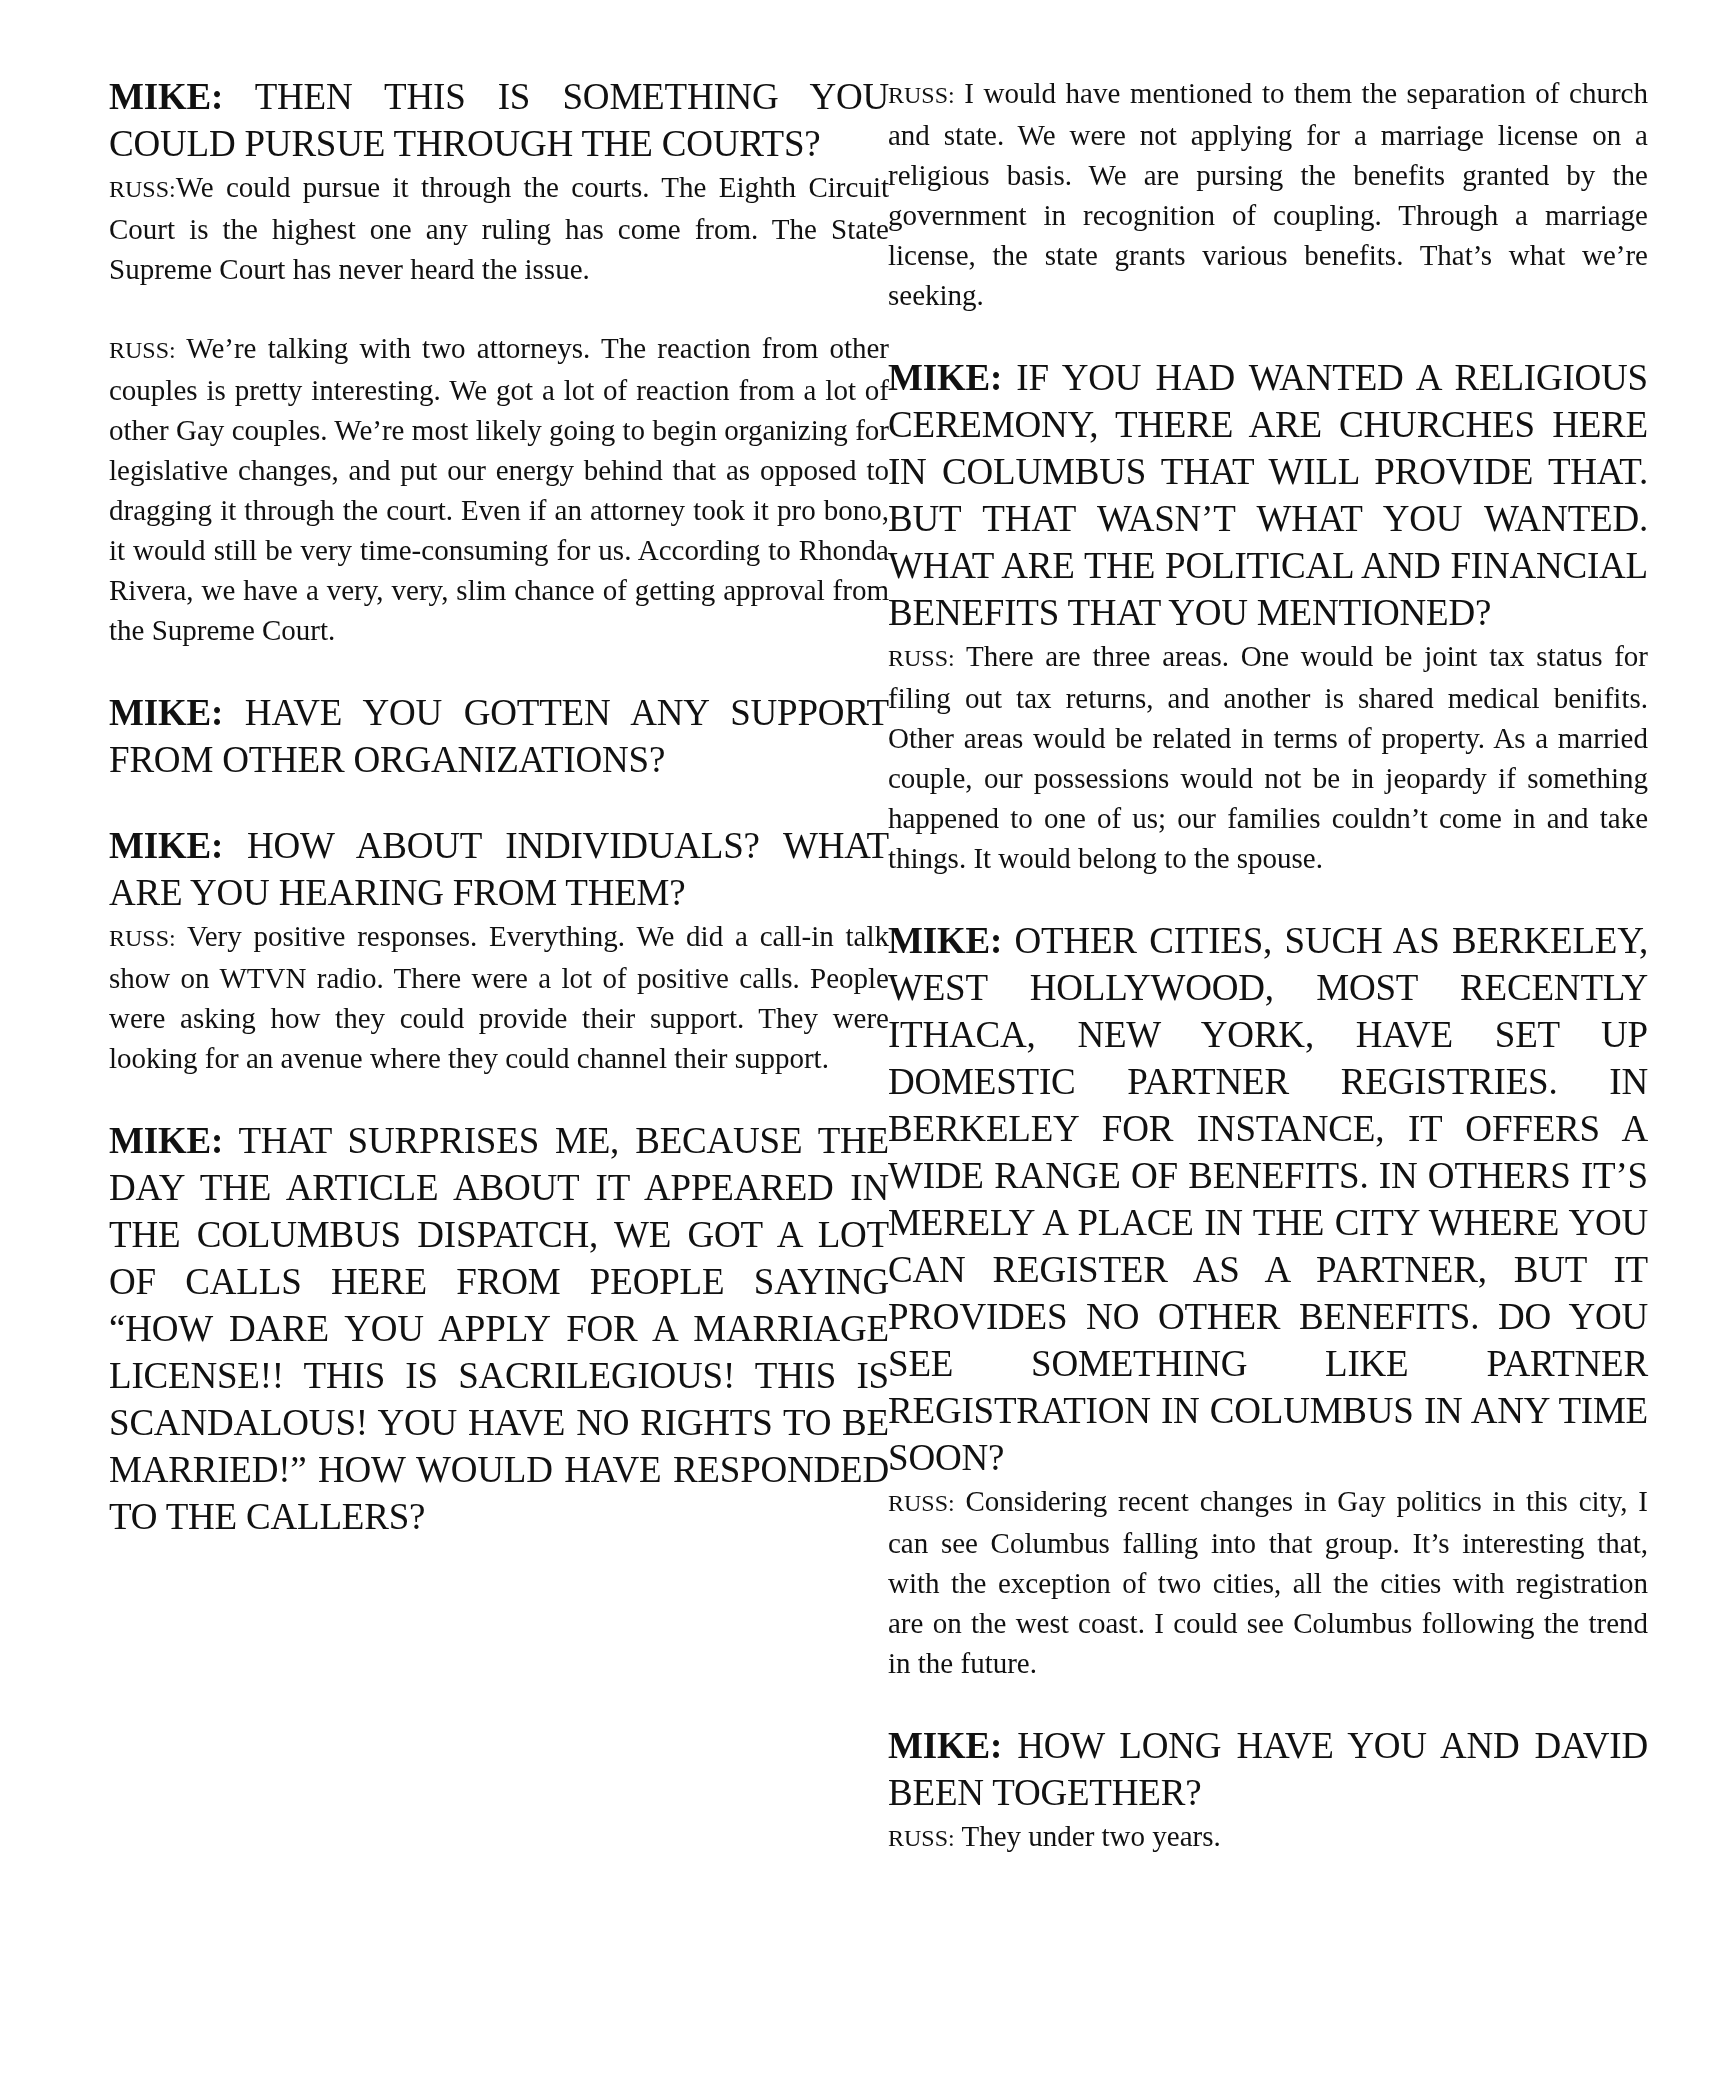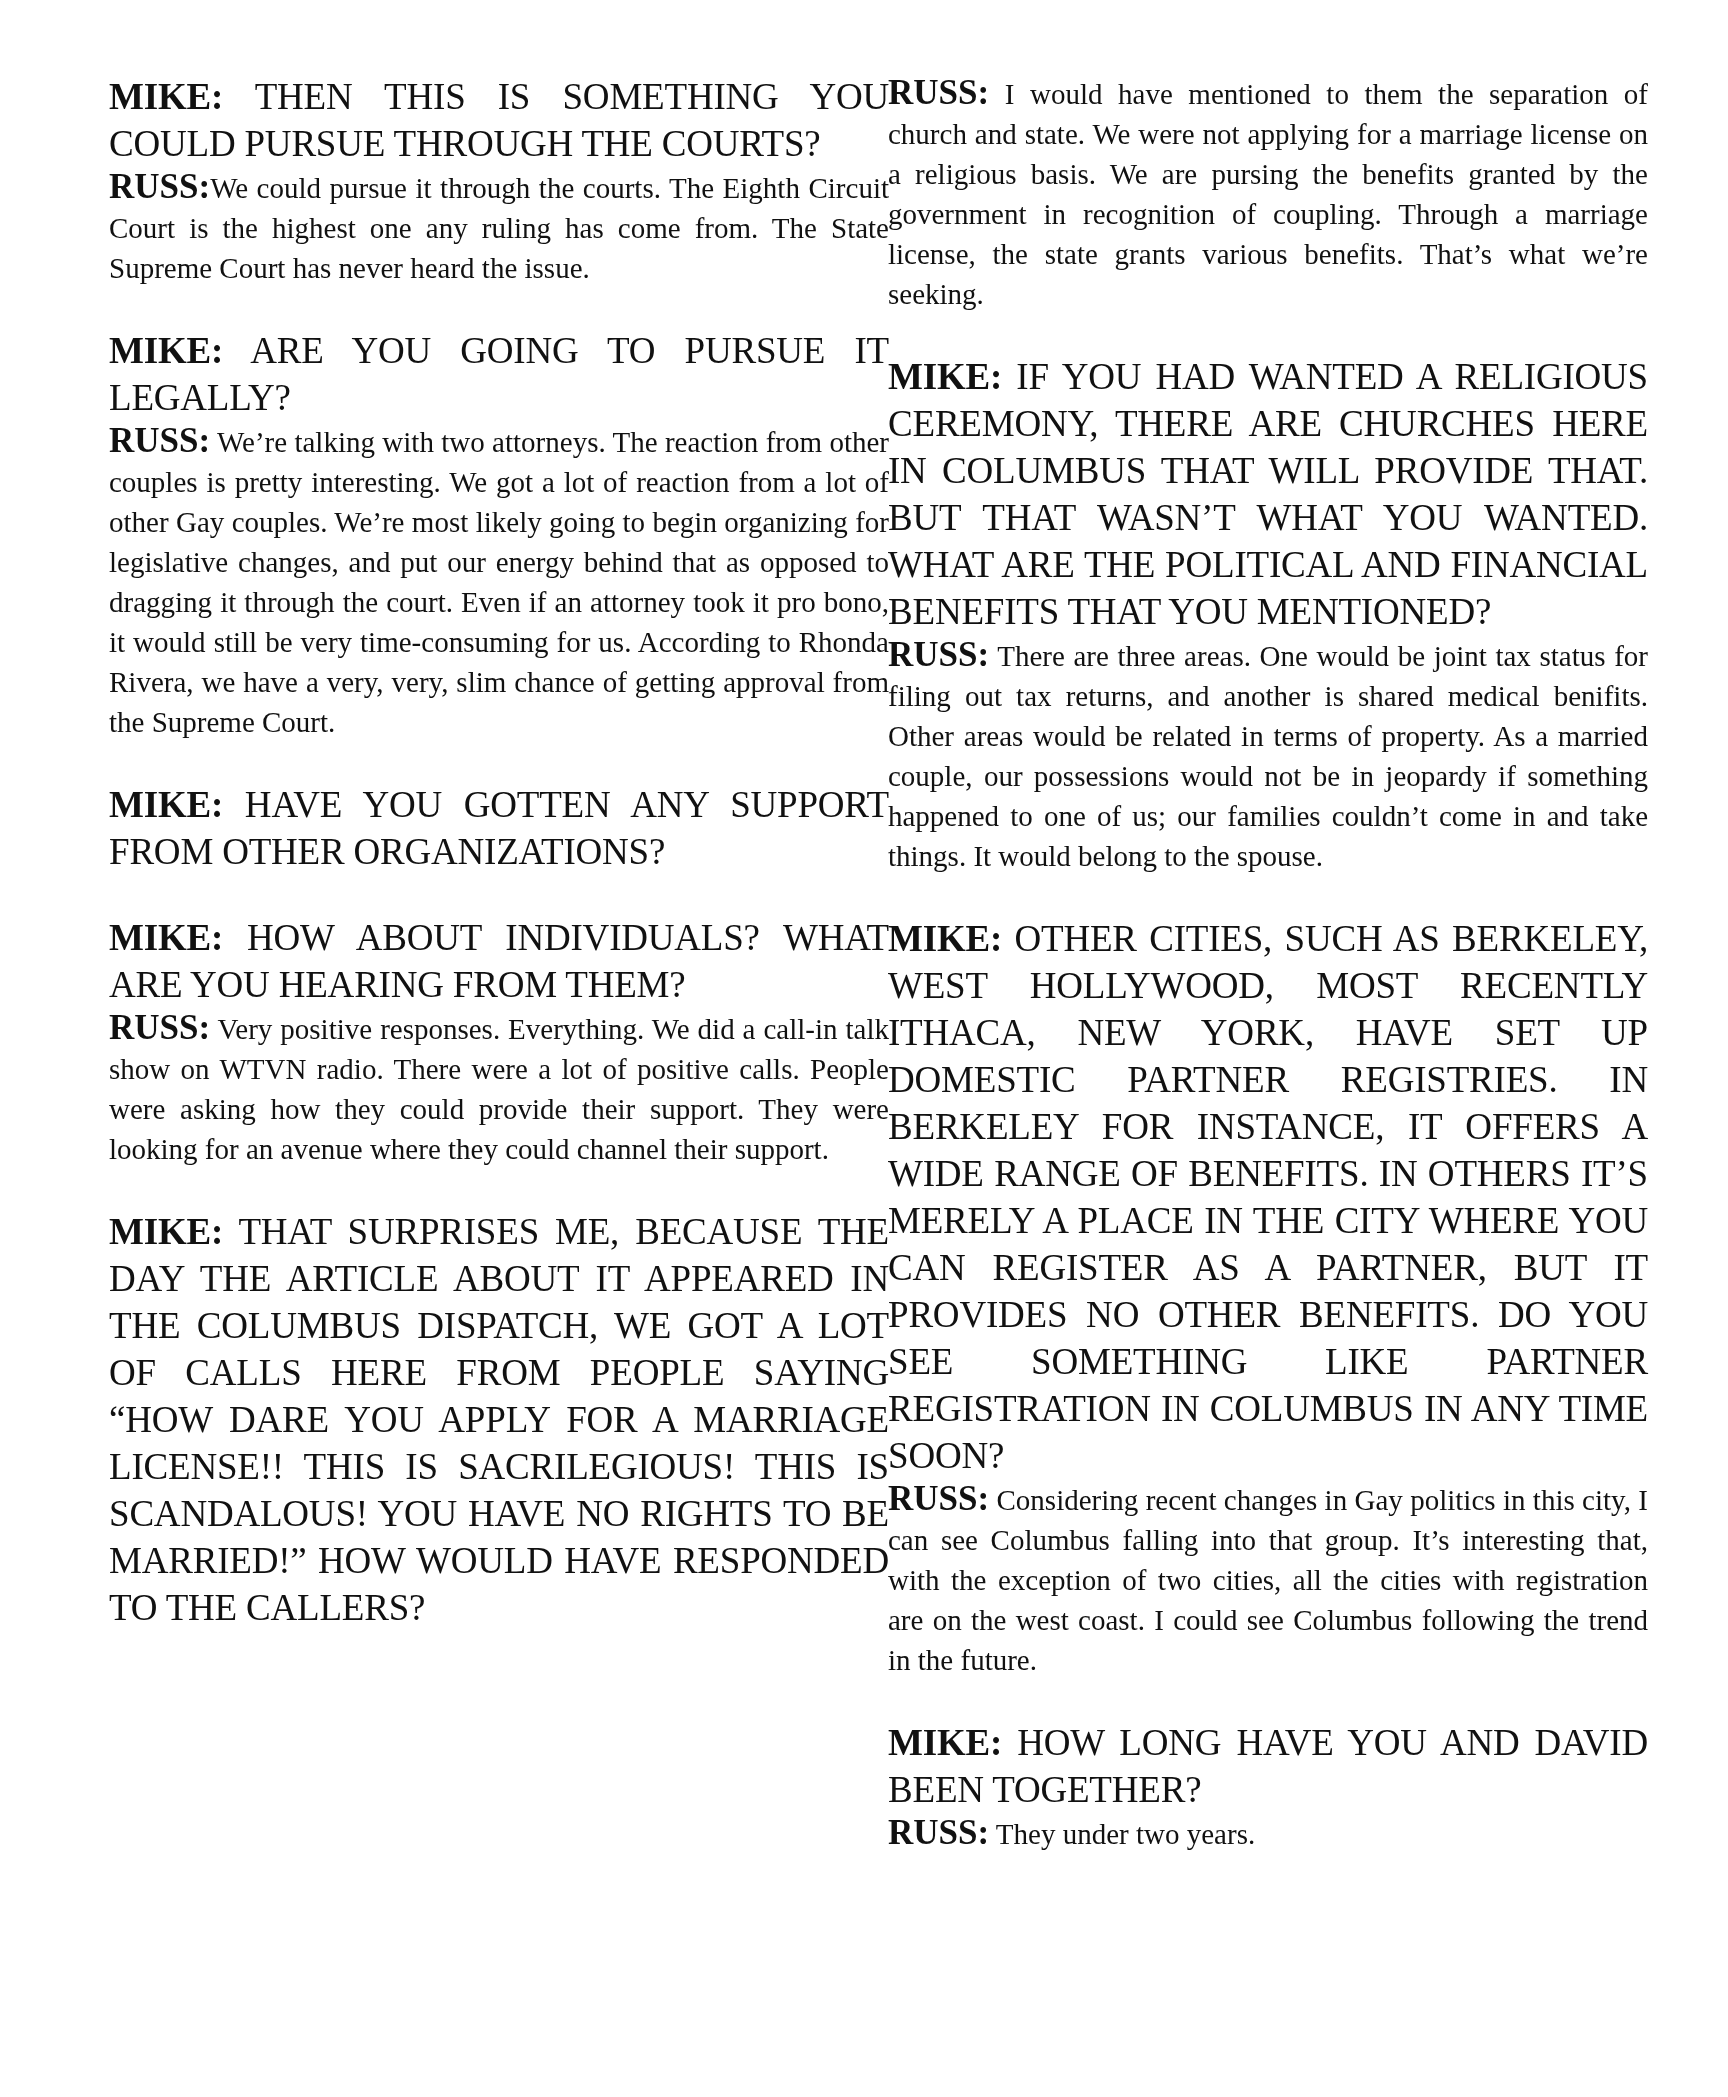--- a/index.html
+++ b/index.html
@@ -12,37 +12,36 @@
   .col-right { left: 888px; width: 760px; }
   .qa { margin: 0; }
   .q {
     font-size: 37px; line-height: 47px; text-align: justify;
     text-transform: uppercase; margin: 0; letter-spacing: -0.2px;
   }
   .a {
     font-size: 29px; line-height: 40px; text-align: justify; margin: 0;
   }
   .spk-q { font-weight: bold; }
-  .spk-a { font-weight: bold; font-size: 35px; }
+  .spk-a { font-weight: normal; font-size: 24px; }
   .u { text-underline-offset: 3.9px; text-decoration-thickness: 2.4px; }
   .gap { height: 39px; }
 </style>
 </head>
 <body>
 
 <div class="col col-left">
 
   <div class="qa">
     <p class="q"><span class="spk-q">MIKE:</span><span> THEN THIS IS SOMETHING YOU COULD PURSUE THROUGH THE COURTS?</span></p>
     <p class="a"><span class="spk-a">RUSS:</span><span>We </span><span class="u">could</span><span> pursue it through the courts. The Eighth Circuit Court is the highest one any ruling has come from. The State Supreme Court has never heard the issue.</span></p>
   </div>
   <div class="gap"></div>
 
   <div class="qa">
-    <p class="q"><span class="spk-q">MIKE:</span><span> ARE YOU GOING TO PURSUE IT LEGALLY?</span></p>
     <p class="a"><span class="spk-a">RUSS:</span><span> We’re talking with two attorneys. The reaction from other couples is pretty interesting. We got a lot of reaction from a lot of other Gay couples. We’re most likely going to begin organizing for legislative changes, and put our energy behind that as opposed to dragging it through the court. Even if an attorney took it </span><span class="u">pro bono</span><span>, it would still be very time-consuming for us. According to Rhonda Rivera, we have a very, very, slim chance of getting approval from the Supreme Court.</span></p>
   </div>
   <div class="gap"></div>
 
   <div class="qa">
     <p class="q"><span class="spk-q">MIKE:</span><span> HAVE YOU GOTTEN ANY SUPPORT FROM OTHER ORGANIZATIONS?</span></p>
   </div>
   <div class="gap"></div>
 
   <div class="qa">

